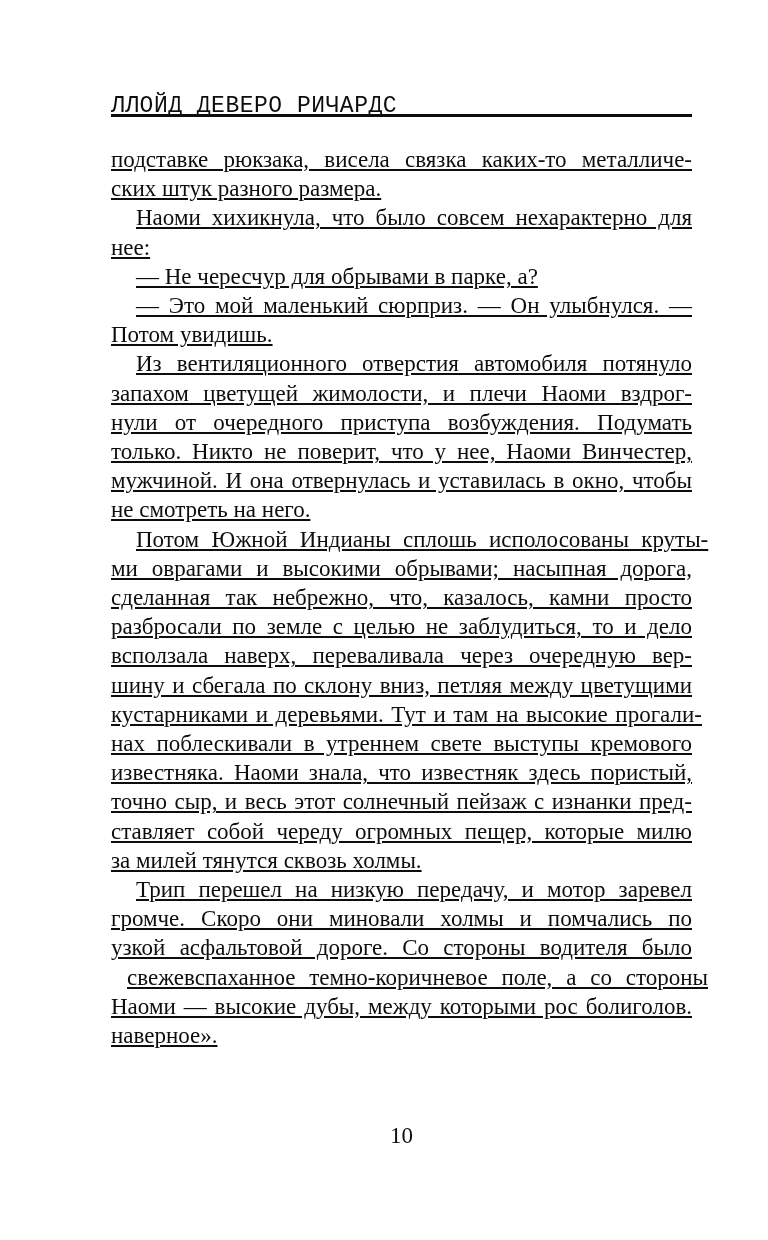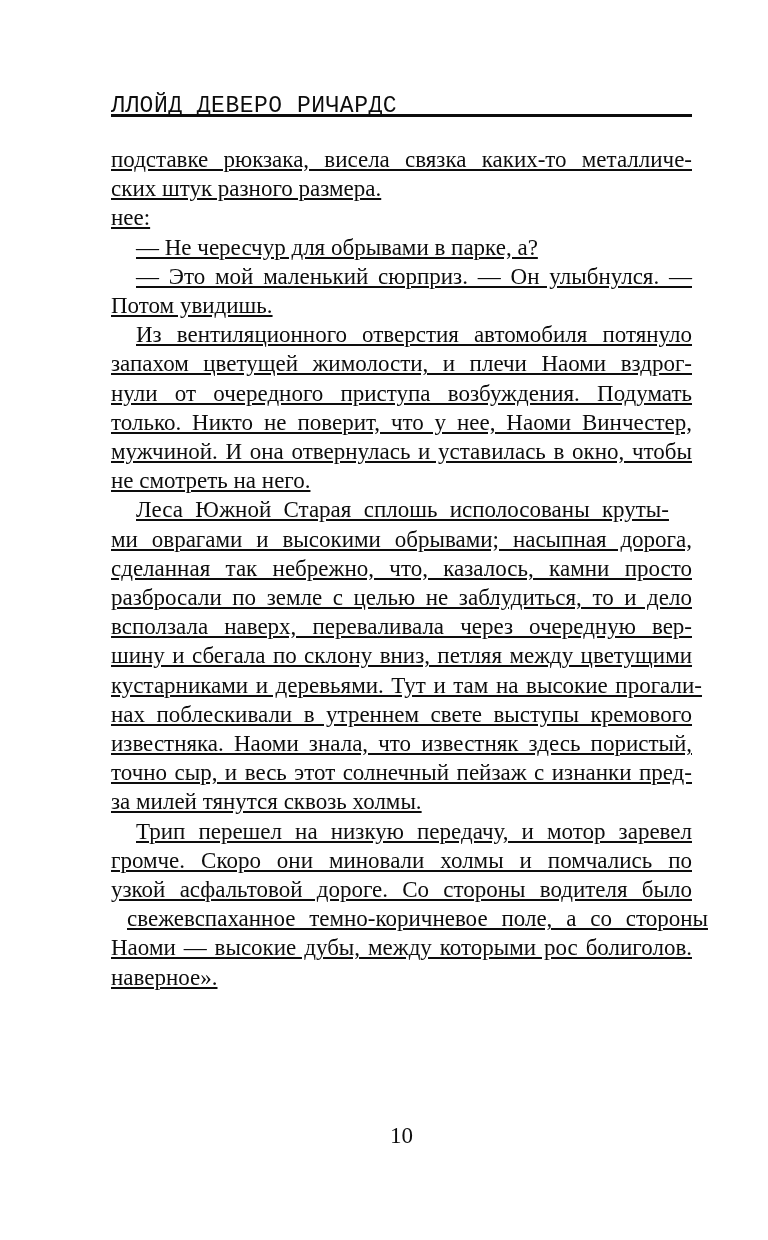--- a/index.html
+++ b/index.html
@@ -65,40 +65,42 @@
 </head>
 <body>
 
 <div class="running-header">ЛЛОЙД ДЕВЕРО РИЧАРДС</div>
 
 <div class="header-rule"></div>
 
 <main class="page-body">
     <div class="text-line" style="word-spacing: 9.44063px;"><span>подставке рюкзака, висела связка каких-то металличе-</span></div>
     <div class="text-line last"><span>ских штук разного размера.</span></div>
+    <div class="text-line indent" style="word-spacing: 5.26042px;"><span>Наоми хихикнула, что было совсем нехарактерно для</span></div>
     <div class="text-line last"><span>нее:</span></div>
     <div class="text-line indent last"><span>— Не чересчур для обрывами в парке, а?</span></div>
     <div class="text-line indent" style="word-spacing: 4.05273px;"><span>— Это мой маленький сюрприз. — Он улыбнулся. —</span></div>
     <div class="text-line last"><span>Потом увидишь.</span></div>
     <div class="text-line indent" style="word-spacing: 9.29297px;"><span>Из вентиляционного отверстия автомобиля потянуло</span></div>
     <div class="text-line" style="word-spacing: 8.75521px;"><span>запахом цветущей жимолости, и плечи Наоми вздрог-</span></div>
     <div class="text-line" style="word-spacing: 11.4812px;"><span>нули от очередного приступа возбуждения. Подумать</span></div>
     <div class="text-line" style="word-spacing: 5.13672px;"><span>только. Никто не поверит, что у нее, Наоми Винчестер,</span></div>
     <div class="text-line" style="word-spacing: 1.93945px;"><span>мужчиной. И она отвернулась и уставилась в окно, чтобы</span></div>
     <div class="text-line last"><span>не смотреть на него.</span></div>
-    <div class="text-line indent" style="word-spacing: 6.59063px;"><span>Леса Южной Старая сплошь исполосованы круты-</span></div>
+    <div class="text-line indent" style="word-spacing: 6.59063px;"><span>Потом Южной Индианы сплошь исполосованы круты-</span></div>
     <div class="text-line" style="word-spacing: 8.17188px;"><span>ми оврагами и высокими обрывами; насыпная дорога,</span></div>
     <div class="text-line" style="word-spacing: 9.59115px;"><span>сделанная так небрежно, что, казалось, камни просто</span></div>
     <div class="text-line" style="word-spacing: 4.80729px;"><span>разбросали по земле с целью не заблудиться, то и дело</span></div>
     <div class="text-line" style="word-spacing: 10.3187px;"><span>всползала наверх, переваливала через очередную вер-</span></div>
     <div class="text-line" style="word-spacing: 1.63477px;"><span>шину и сбегала по склону вниз, петляя между цветущими</span></div>
     <div class="text-line" style="word-spacing: 1.83789px;"><span>кустарниками и деревьями. Тут и там на высокие прогали-</span></div>
     <div class="text-line" style="word-spacing: 5.77083px;"><span>нах поблескивали в утреннем свете выступы кремового</span></div>
     <div class="text-line" style="word-spacing: 4.39844px;"><span>известняка. Наоми знала, что известняк здесь пористый,</span></div>
     <div class="text-line" style="word-spacing: 1.71701px;"><span>точно сыр, и весь этот солнечный пейзаж с изнанки пред-</span></div>
+    <div class="text-line" style="word-spacing: 6.52344px;"><span>ставляет собой череду огромных пещер, которые милю</span></div>
     <div class="text-line last"><span>за милей тянутся сквозь холмы.</span></div>
     <div class="text-line indent" style="word-spacing: 7.34821px;"><span>Трип перешел на низкую передачу, и мотор заревел</span></div>
     <div class="text-line" style="word-spacing: 10.2098px;"><span>громче. Скоро они миновали холмы и помчались по</span></div>
     <div class="text-line" style="word-spacing: 8.47917px;"><span>узкой асфальтовой дороге. Со стороны водителя было</span></div>
     <div class="text-line" style="word-spacing: 8.07812px; margin-left: 16px;"><span>свежевспаханное темно-коричневое поле, а со стороны</span></div>
     <div class="text-line" style="word-spacing: 2.17857px;"><span>Наоми — высокие дубы, между которыми рос болиголов.</span></div>
     <div class="text-line last"><span>наверное».</span></div>
   </main>
 
 <div class="page-number">10</div>

